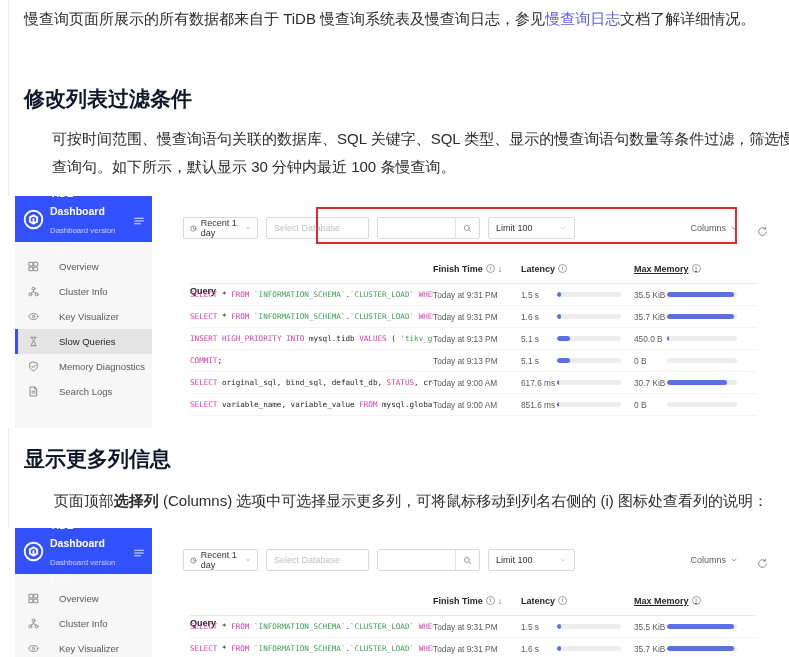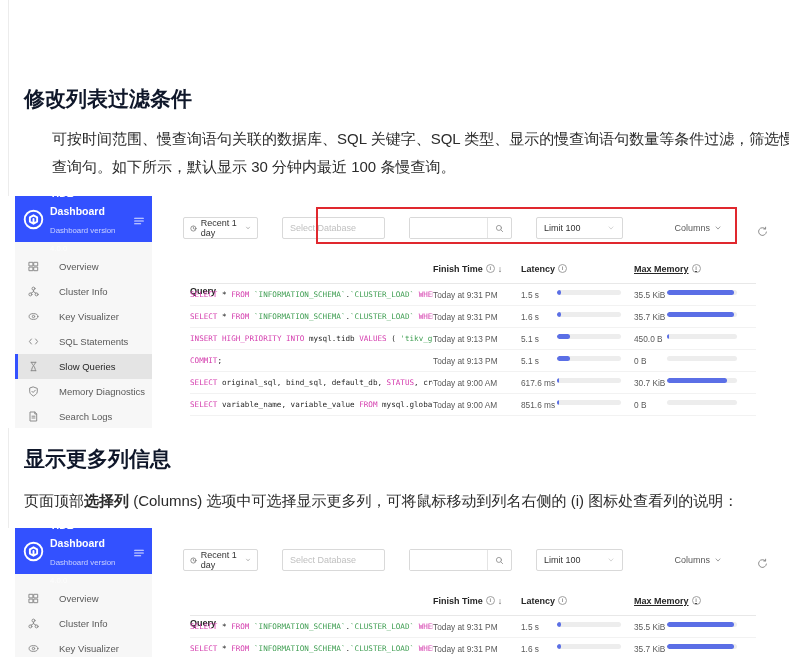--- a/index.html
+++ b/index.html
@@ -5,21 +5,21 @@
   * { margin:0; padding:0; box-sizing:border-box; }
   body { background:#fff; }
   .screen { position:relative; width:789px; height:657px; overflow:hidden; background:#fff;
             font-family:"Liberation Sans", sans-serif; color:#262626; }
   .page-frame { position:absolute; left:8px; top:0; height:657px; width:0; border-left:1px solid #ececec; }
 
   
   .para { position:absolute; left:24px; width:744px; font-size:15px; line-height:28px; color:#2b2b2b; }
   #para-intro { top:5px; }
   #para-filter { top:125px;margin-left:28px; }
-  #para-columns { top:487px; }
+  #para-columns { top:487px;text-align:right; }
   .doc-h { position:absolute; left:24px; font-size:21px; font-weight:700; color:#0f172a; }
   #heading-filter { top:85px; }
   #heading-columns { top:445px; }
   .doc-link { color:var(--link); text-decoration:none; cursor:pointer; }
   .para b { font-weight:700; }
 
   
   .dash { position:absolute; left:8px; width:774px; background:#fff; display:flex; }
   #shot1 { top:196px; height:232px; }
   #shot2 { top:528px; height:260px; }
@@ -36,21 +36,21 @@
   .collapse svg { width:100%; height:100%; }
   .nav { padding-top:12px; }
   .nav-item { height:25px; display:flex; align-items:center; gap:20px; padding-left:13px; font-size:9.5px; color:#595959; position:relative; cursor:pointer; white-space:nowrap; }
   .nav-item .ni { width:11px; height:11px; color:#8c8c8c; flex:none; display:flex; }
   .nav-item .ni svg { width:100%; height:100%; }
   .nav-item.active { background:#e4e4e4; color:#262626; }
   .nav-item.active::before { content:''; position:absolute; left:0; top:0; bottom:0; width:3px; background:var(--brand); }
 
   
   .main { flex:1; position:relative; padding:14px 14px 0 0; min-width:0; }
-  .toolbar { display:flex; align-items:center; height:36px; margin-left:31px; gap:24px; position:relative; }
+  .toolbar { display:flex; align-items:center; height:36px; margin-left:31px; gap:8px; position:relative; }
   .ctl { height:22px; border:1px solid #d9d9d9; border-radius:2px; background:#fff; display:flex; align-items:center; font-size:9px; color:#333; }
   .ctl.time { width:75px; padding:0 6px; gap:4px; }
   .ctl.db { width:103px; padding:0 7px; font-size:9px; color:#333; }
   .ctl.db::placeholder { color:#c0c0c0; }
   input.ctl { outline:none; }
   .ctl.search { width:103px; padding:0; }
   .sin { border:none; outline:none; flex:1; min-width:0; height:100%; padding:0 6px; font-size:9px; }
   .mag { width:24px; height:100%; display:flex; align-items:center; justify-content:center; border-left:1px solid #e4e4e4; color:#8c8c8c; cursor:pointer; }
   .mag svg { width:9px; height:9px; }
   .ctl.limit { width:87px; padding:0 7px; justify-content:space-between; }
@@ -74,34 +74,35 @@
   .col-q { width:243px;margin-top:44px; } .col-f { width:88px; } .col-l { width:113px; } .col-m { flex:1;text-decoration:underline; }
   .sort { font-weight:400; color:#595959; font-size:9px; }
   .info { box-sizing:border-box; width:9px; height:9px; border:1px solid #a0a0a0; border-radius:50%;
           color:#8c8c8c; font-size:6px; line-height:7px; text-align:center; display:inline-block; flex:none; }
   .info::before { content:'i'; }
   .trow { display:flex; align-items:center; height:22px; border-bottom:1px solid #f2f2f2; cursor:pointer; }
   .cell-q { width:243px; padding-right:10px; overflow:hidden; white-space:nowrap;
             font-family:"DejaVu Sans Mono", monospace; font-size:7.6px; color:#262626; }
   .cell-q .k { color:var(--kw); } .cell-q .s { color:var(--str); }
   .cell-f { width:88px; font-size:8.3px; color:#595959; }
-  .cell-l, .cell-m { display:flex; }
+  .cell-l, .cell-m { display:flex; align-items:center; }
   .cell-l { width:113px; } .cell-m { flex:1; }
   .val { font-size:8.3px; color:#595959; flex:none; }
   .cell-l .val { width:36px; } .cell-m .val { width:33px; }
   .bar { height:5px; background:#ededed; border-radius:2.5px; overflow:hidden; flex:none; }
   .cell-l .bar { width:64px; } .cell-m .bar { width:70px; }
   .bar i { display:block; height:100%; background:var(--bar); border-radius:2.5px; }
 </style>
 </head>
 <body>
 
 <div class="screen" id="screen" style="--brand: #3351ff; --bar: #5b6fe6; --ann: #e0282e; --link: #5e5ce6; --kw: #d43bad; --str: #3f9e52;">
   <div class="page-frame"></div>
 
+  <p class="para" id="para-intro"><span>慢查询页面所展示的所有数据都来自于 TiDB 慢查询系统表及慢查询日志，参见</span><a class="doc-link">慢查询日志</a><span>文档了解详细情况。</span></p>
 
   <h2 class="doc-h" id="heading-filter">修改列表过滤条件</h2>
   <p class="para" id="para-filter">可按时间范围、慢查询语句关联的数据库、SQL 关键字、SQL 类型、显示的慢查询语句数量等条件过滤，筛选慢查询句。如下所示，默认显示 30 分钟内最近 100 条慢查询。</p>
 
   <div class="dash" id="shot1">
     <aside class="side">
       <div class="side-head">
         <span class="logo"><svg viewBox="0 0 11 11" fill="none" stroke="currentColor" stroke-width="1" stroke-linecap="round" stroke-linejoin="round">
               <circle cx="5.5" cy="5.5" r="4.6"></circle>
               <path d="M3.6 4.4 5.5 3.3 7.4 4.4 V6.6 L5.5 7.7 3.6 6.6 Z M5.5 5.2 V7.7"></path>
@@ -139,29 +140,20 @@
           </div>
           <div class="nav-item">
             <span class="ni">
               <svg viewBox="0 0 11 11" fill="none" stroke="currentColor" stroke-width="1" stroke-linecap="round" stroke-linejoin="round">
                 <ellipse cx="5.5" cy="5.5" rx="4.4" ry="2.9"></ellipse>
                 <circle cx="5.5" cy="5.5" r="1.2"></circle>
               </svg>
             </span>
             <span>Key Visualizer</span>
           </div>
-          <div class="nav-item">
-            <span class="ni">
-              <svg viewBox="0 0 11 11" fill="none" stroke="currentColor" stroke-width="1" stroke-linecap="round" stroke-linejoin="round">
-                <path d="M3.4 3 1.4 5.5 3.4 8"></path>
-                <path d="M7.6 3 9.6 5.5 7.6 8"></path>
-              </svg>
-            </span>
-            <span>SQL Statements</span>
-          </div>
           <div class="nav-item active">
             <span class="ni">
               <svg viewBox="0 0 11 11" fill="none" stroke="currentColor" stroke-width="1" stroke-linecap="round" stroke-linejoin="round">
                 <path d="M3 1.3h5M3 9.7h5M3.6 1.3c0 2.6 3.8 3.6 3.8 8.4M7.4 1.3c0 2.6-3.8 3.6-3.8 8.4"></path>
               </svg>
             </span>
             <span>Slow Queries</span>
           </div>
           <div class="nav-item">
             <span class="ni">

